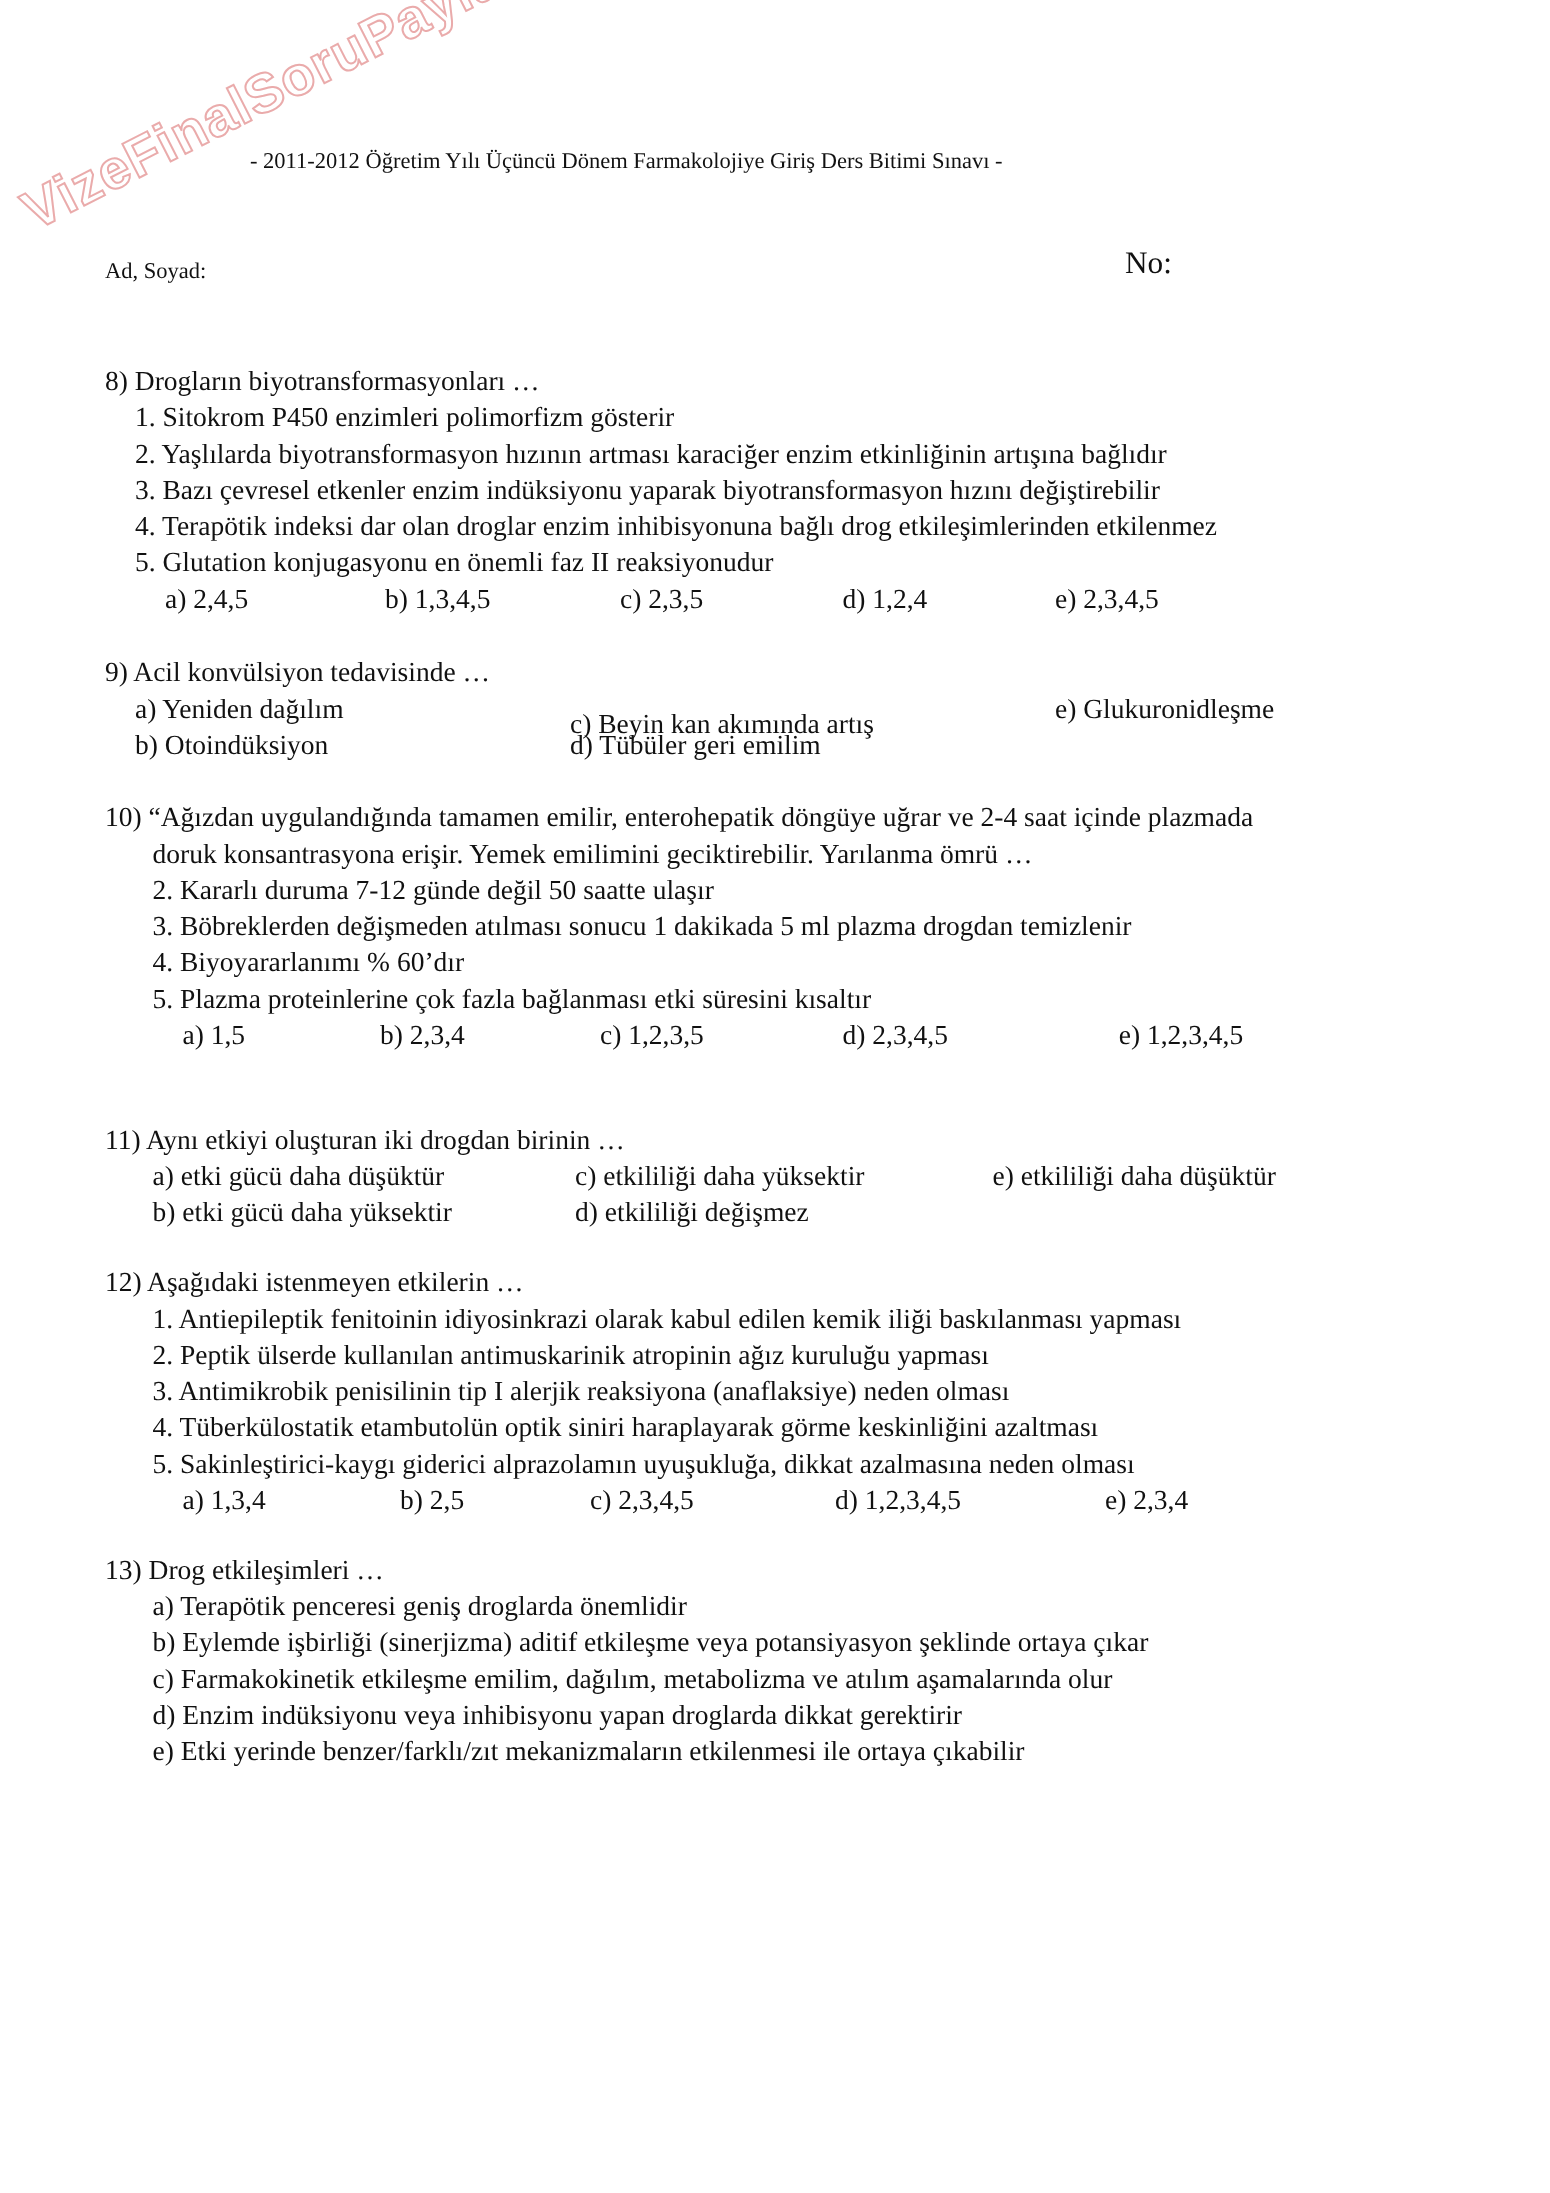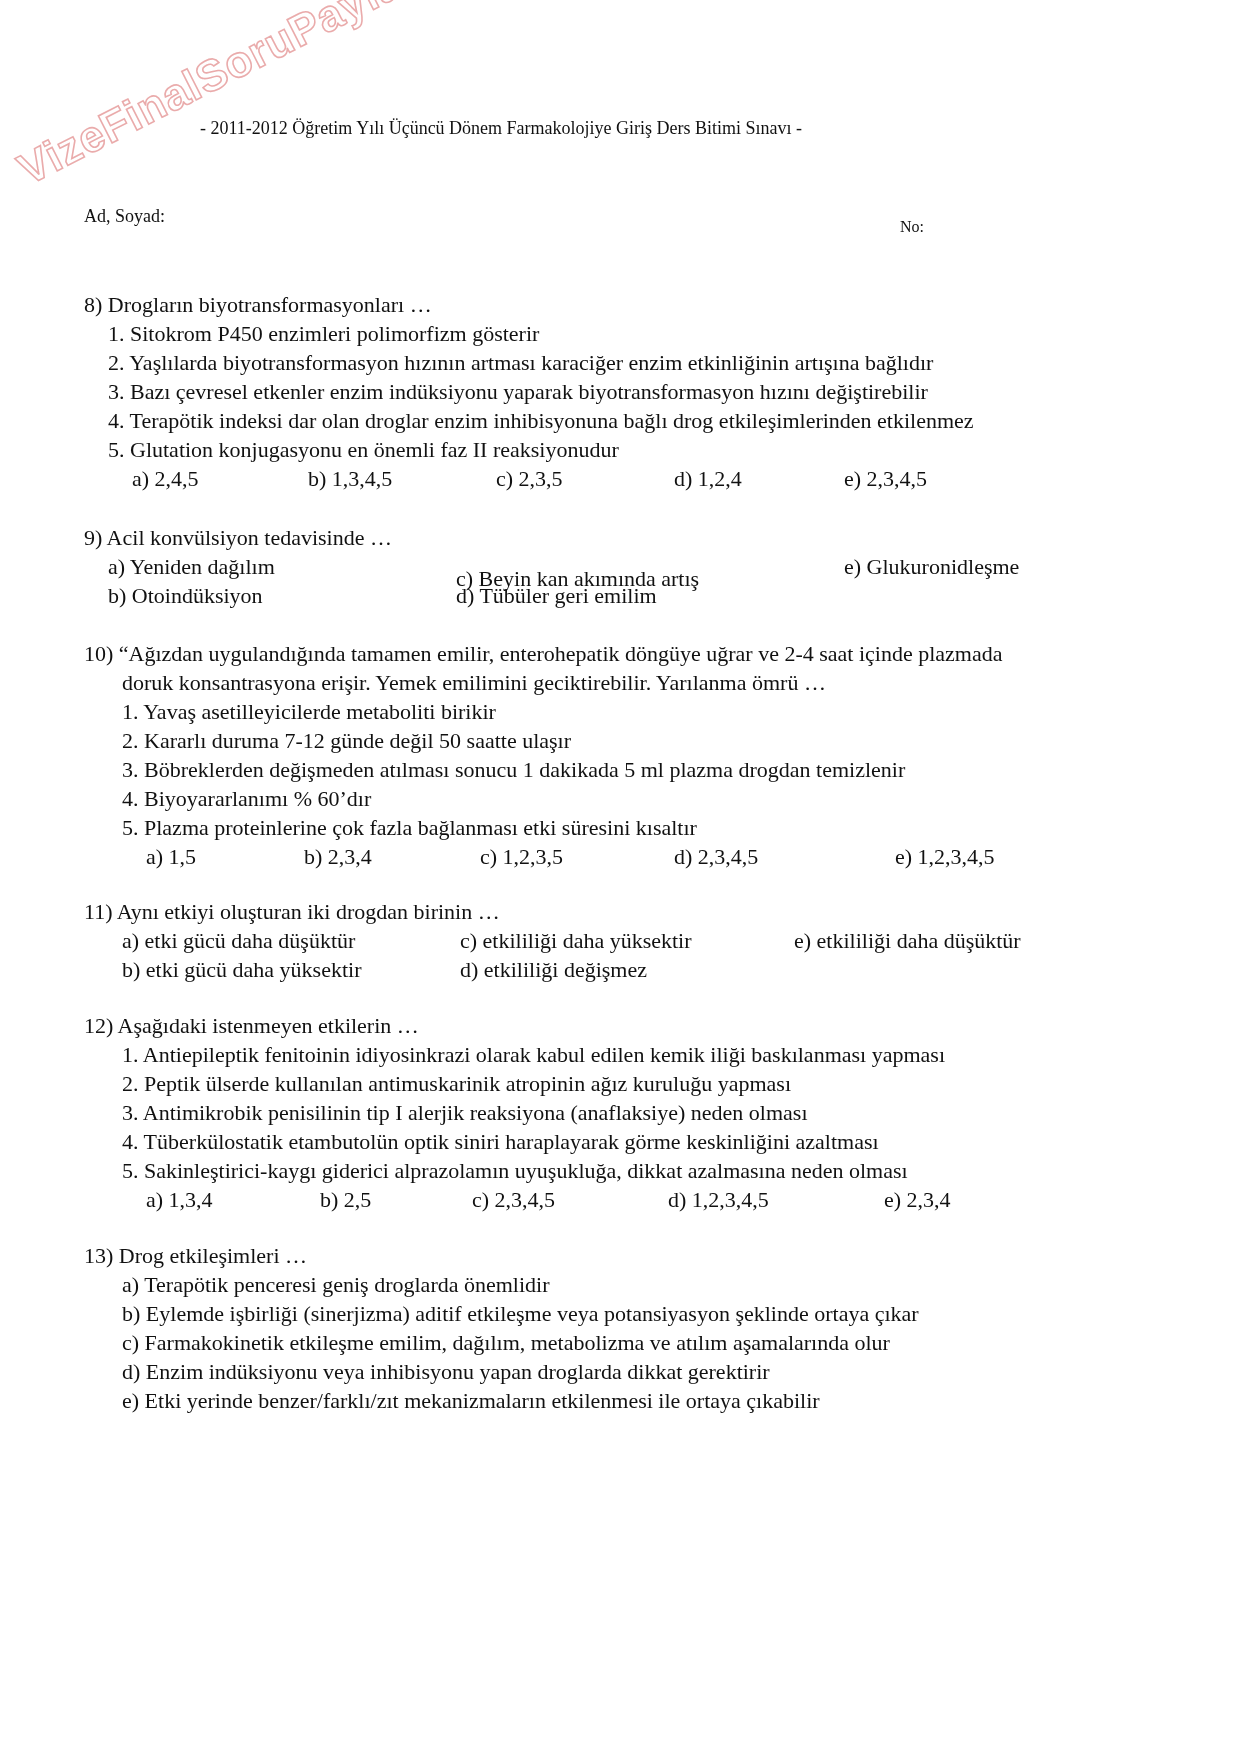--- a/index.html
+++ b/index.html
@@ -18,21 +18,21 @@
       color: #ffffff;
       -webkit-text-stroke: 1.6px #e8a3a3;
       white-space: nowrap;
       opacity: 0.9;
     }
     .title {
       position: absolute; left: 200px; top: 118px;
       font-size: 18px; white-space: nowrap;
     }
     .name-label { position: absolute; left: 84px; top: 206px; font-size: 18px; }
-    .no-label { position: absolute; left: 900px; top: 218px; font-size: 16px; }
+    .no-label { position: absolute; left: 900px; top: 197px; font-size: 25px; }
     .q { position: absolute; left: 84px; white-space: nowrap; line-height: 29px; }
     .q .stem { display: block; }
     .q .stem2 { display: block; padding-left: 38px; }
     .q .item { display: block; padding-left: 24px; }
     .q.wide .item { padding-left: 38px; }
     .opts { display: block; position: relative; height: 29px; text-decoration: underline; }
     .opts span { position: absolute; top: 0; }
     .grid2 { display: block; position: relative; height: 58px; }
     .grid2 span { position: absolute; }
   </style>
@@ -68,21 +68,20 @@
     <span style="left:24px; top:29px;">b) Otoindüksiyon</span>
     <span style="left:372px; top:12px;">c) Beyin kan akımında artış</span>
     <span style="left:372px; top:29px;">d) Tübüler geri emilim</span>
     <span style="left:760px; top:0;">e) Glukuronidleşme</span>
   </span>
 </div>
 
 <div class="q wide" style="top:639px;">
   <span class="stem">10) “Ağızdan uygulandığında tamamen emilir, enterohepatik döngüye uğrar ve 2-4 saat içinde plazmada</span>
   <span class="stem2">doruk konsantrasyona erişir. Yemek emilimini geciktirebilir. Yarılanma ömrü …</span>
-  <span class="item">1. Yavaş asetilleyicilerde metaboliti birikir</span>
   <span class="item">2. Kararlı duruma 7-12 günde değil 50 saatte ulaşır</span>
   <span class="item">3. Böbreklerden değişmeden atılması sonucu 1 dakikada 5 ml plazma drogdan temizlenir</span>
   <span class="item">4. Biyoyararlanımı % 60’dır</span>
   <span class="item">5. Plazma proteinlerine çok fazla bağlanması etki süresini kısaltır</span>
   <span class="opts">
     <span style="left:62px;">a) 1,5</span>
     <span style="left:220px;">b) 2,3,4</span>
     <span style="left:396px;">c) 1,2,3,5</span>
     <span style="left:590px;">d) 2,3,4,5</span>
     <span style="left:811px;">e) 1,2,3,4,5</span>

